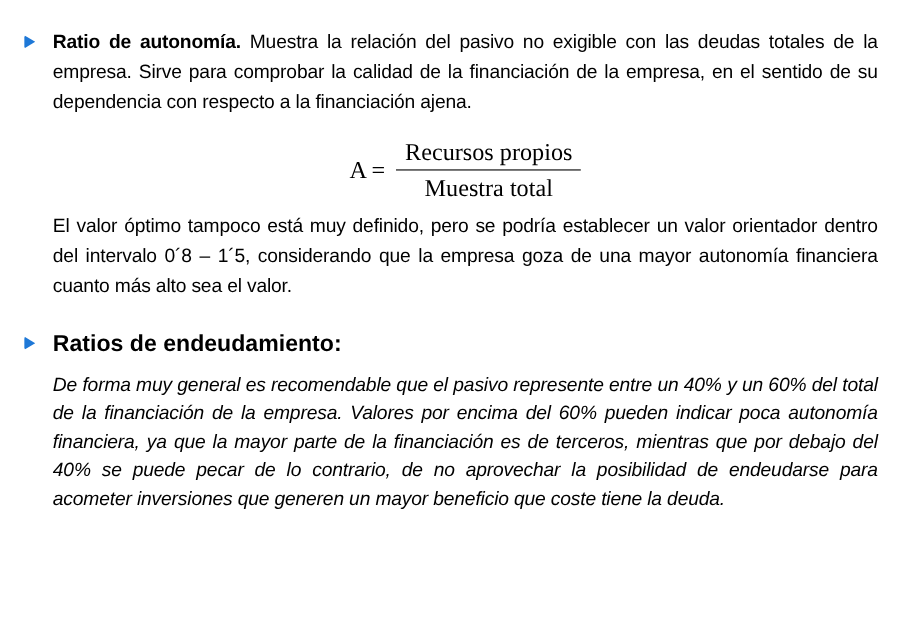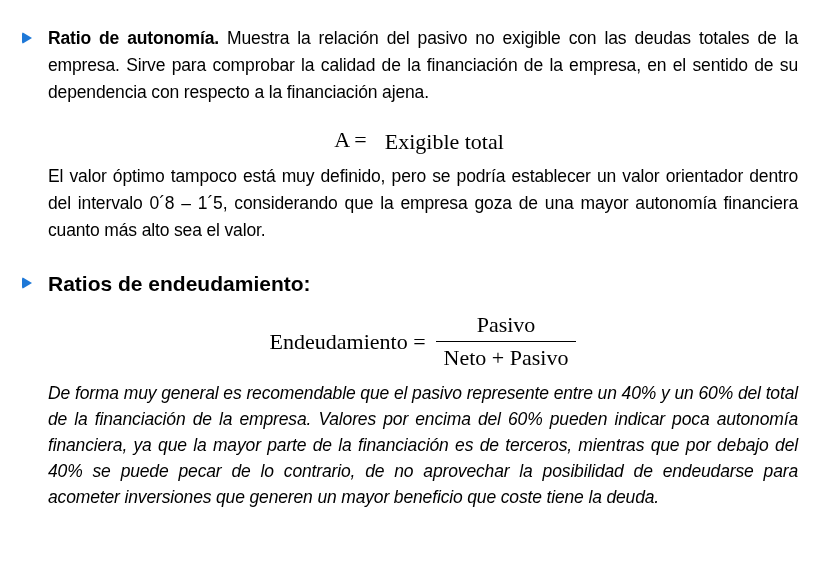--- a/index.html
+++ b/index.html
@@ -81,34 +81,28 @@
 
   <p class="para bulleted p1">
     <span class="bullet-icon"></span>
     <span class="lead">Ratio de autonomía.</span>
     <span>Muestra la relación del pasivo no exigible con las deudas totales de la empresa. Sirve para comprobar la calidad de la financiación de la empresa, en el sentido de su dependencia con respecto a la financiación ajena.</span>
   </p>
 
   <div class="formula formula1">
     <span class="lhs">A =</span>
     <span class="frac">
-      <span class="den">Exigible total</span>
+      <span class="num">Recursos propios</span>
+      <span class="den">Muestra total</span>
     </span>
   </div>
 
   <p class="para p2">El valor óptimo tampoco está muy definido, pero se podría establecer un valor orientador dentro del intervalo 0´8 – 1´5, considerando que la empresa goza de una mayor autonomía financiera cuanto más alto sea el valor.</p>
 
   <p class="heading bulleted h2">
     <span class="bullet-icon"></span>
     <span>Ratios de endeudamiento:</span>
   </p>
 
-  <div class="formula formula2">
-    <span class="lhs">Endeudamiento =</span>
-    <span class="frac">
-      <span class="num">Pasivo</span>
-      <span class="den">Neto + Pasivo</span>
-    </span>
-  </div>
 
   <p class="para p3">De forma muy general es recomendable que el pasivo represente entre un 40% y un 60% del total de la financiación de la empresa. Valores por encima del 60% pueden indicar poca autonomía financiera, ya que la mayor parte de la financiación es de terceros, mientras que por debajo del 40% se puede pecar de lo contrario, de no aprovechar la posibilidad de endeudarse para acometer inversiones que generen un mayor beneficio que coste tiene la deuda.</p>
 
 </div>
 
 </body></html>

